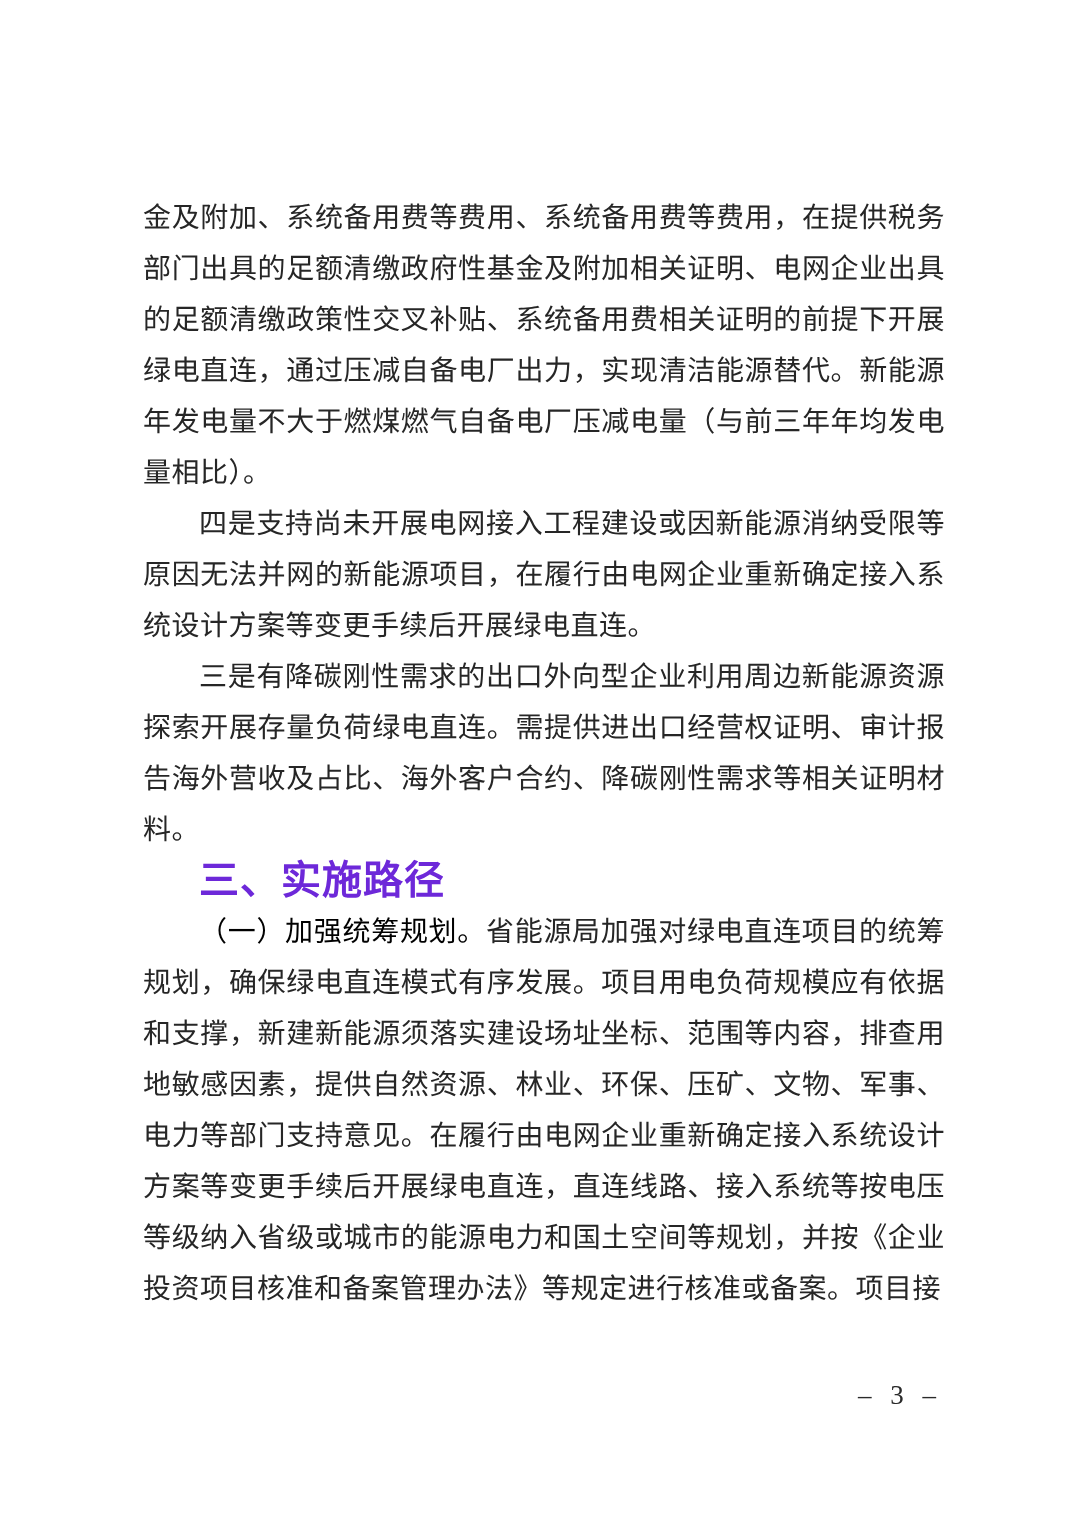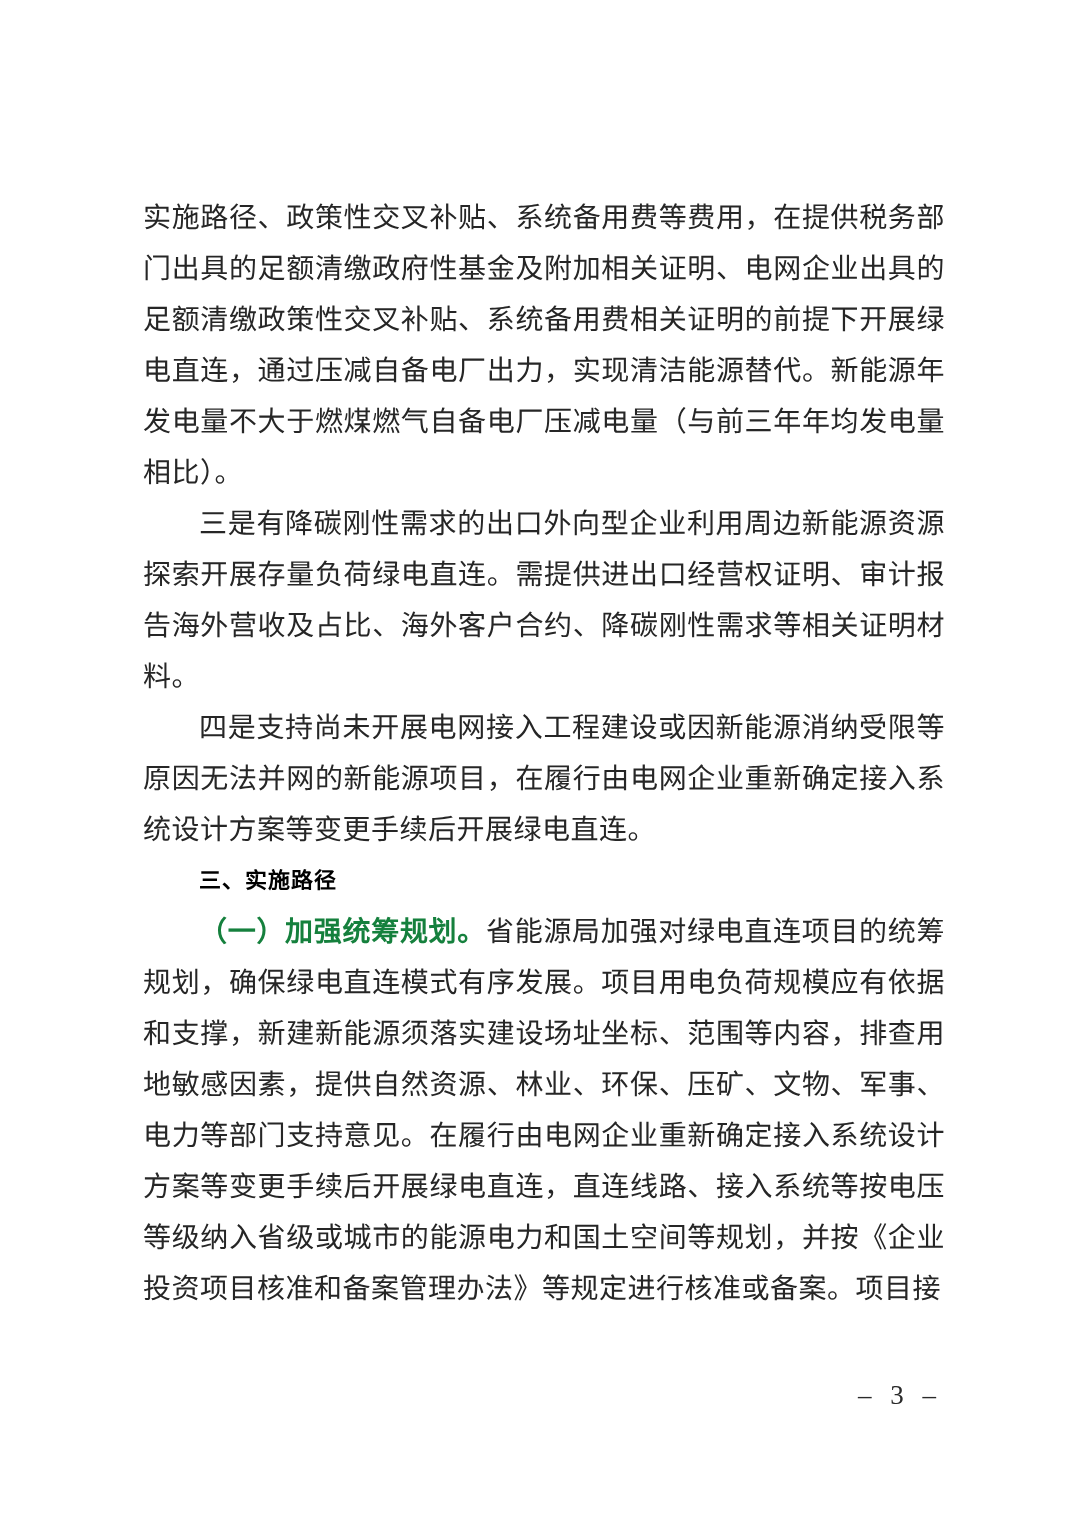--- a/index.html
+++ b/index.html
@@ -29,52 +29,52 @@
     color: #262626;
     text-align: justify;
     letter-spacing: 0.5px;
   }
   .para.indent {
     text-indent: 2em;
   }
   .section-heading {
     margin: 0;
     font-family: "Liberation Sans", "DejaVu Sans", sans-serif;
-    font-size: 22px;
+    font-size: 40px;
     font-weight: 700;
     line-height: 51px;
-    color: #000000;
+    color: #6d28d9;
     text-indent: 56px;
     letter-spacing: 1px;
   }
   .sub-item-lead {
-    font-weight: 700;
-    color: #15803d;
+    font-weight: 400;
+    color: #000000;
   }
   .page-number {
     position: absolute;
     top: 1380px;
     right: 138px;
     font-family: "Liberation Serif", "DejaVu Serif", serif;
     font-size: 27px;
     color: #2a2a2a;
     letter-spacing: 6px;
   }
 </style>
 </head>
 <body>
 
 <div class="page">
   <div class="content">
 
-    <p class="para">实施路径、政策性交叉补贴、系统备用费等费用，在提供税务部门出具的足额清缴政府性基金及附加相关证明、电网企业出具的足额清缴政策性交叉补贴、系统备用费相关证明的前提下开展绿电直连，通过压减自备电厂出力，实现清洁能源替代。新能源年发电量不大于燃煤燃气自备电厂压减电量（与前三年年均发电量相比）。</p>
+    <p class="para">金及附加、系统备用费等费用、系统备用费等费用，在提供税务部门出具的足额清缴政府性基金及附加相关证明、电网企业出具的足额清缴政策性交叉补贴、系统备用费相关证明的前提下开展绿电直连，通过压减自备电厂出力，实现清洁能源替代。新能源年发电量不大于燃煤燃气自备电厂压减电量（与前三年年均发电量相比）。</p>
+
+    <p class="para indent">四是支持尚未开展电网接入工程建设或因新能源消纳受限等原因无法并网的新能源项目，在履行由电网企业重新确定接入系统设计方案等变更手续后开展绿电直连。</p>
 
     <p class="para indent">三是有降碳刚性需求的出口外向型企业利用周边新能源资源探索开展存量负荷绿电直连。需提供进出口经营权证明、审计报告海外营收及占比、海外客户合约、降碳刚性需求等相关证明材料。</p>
-
-    <p class="para indent">四是支持尚未开展电网接入工程建设或因新能源消纳受限等原因无法并网的新能源项目，在履行由电网企业重新确定接入系统设计方案等变更手续后开展绿电直连。</p>
 
     <h2 class="section-heading">三、实施路径</h2>
 
     <p class="para indent"><span class="sub-item-lead">（一）加强统筹规划。</span><span>省能源局加强对绿电直连项目的统筹规划，确保绿电直连模式有序发展。项目用电负荷规模应有依据和支撑，新建新能源须落实建设场址坐标、范围等内容，排查用地敏感因素，提供自然资源、林业、环保、压矿、文物、军事、电力等部门支持意见。在履行由电网企业重新确定接入系统设计方案等变更手续后开展绿电直连，直连线路、接入系统等按电压等级纳入省级或城市的能源电力和国土空间等规划，并按《企业投资项目核准和备案管理办法》等规定进行核准或备案。项目接</span></p>
 
   </div>
 
   <div class="page-number">– 3 –</div>
 </div>
 

